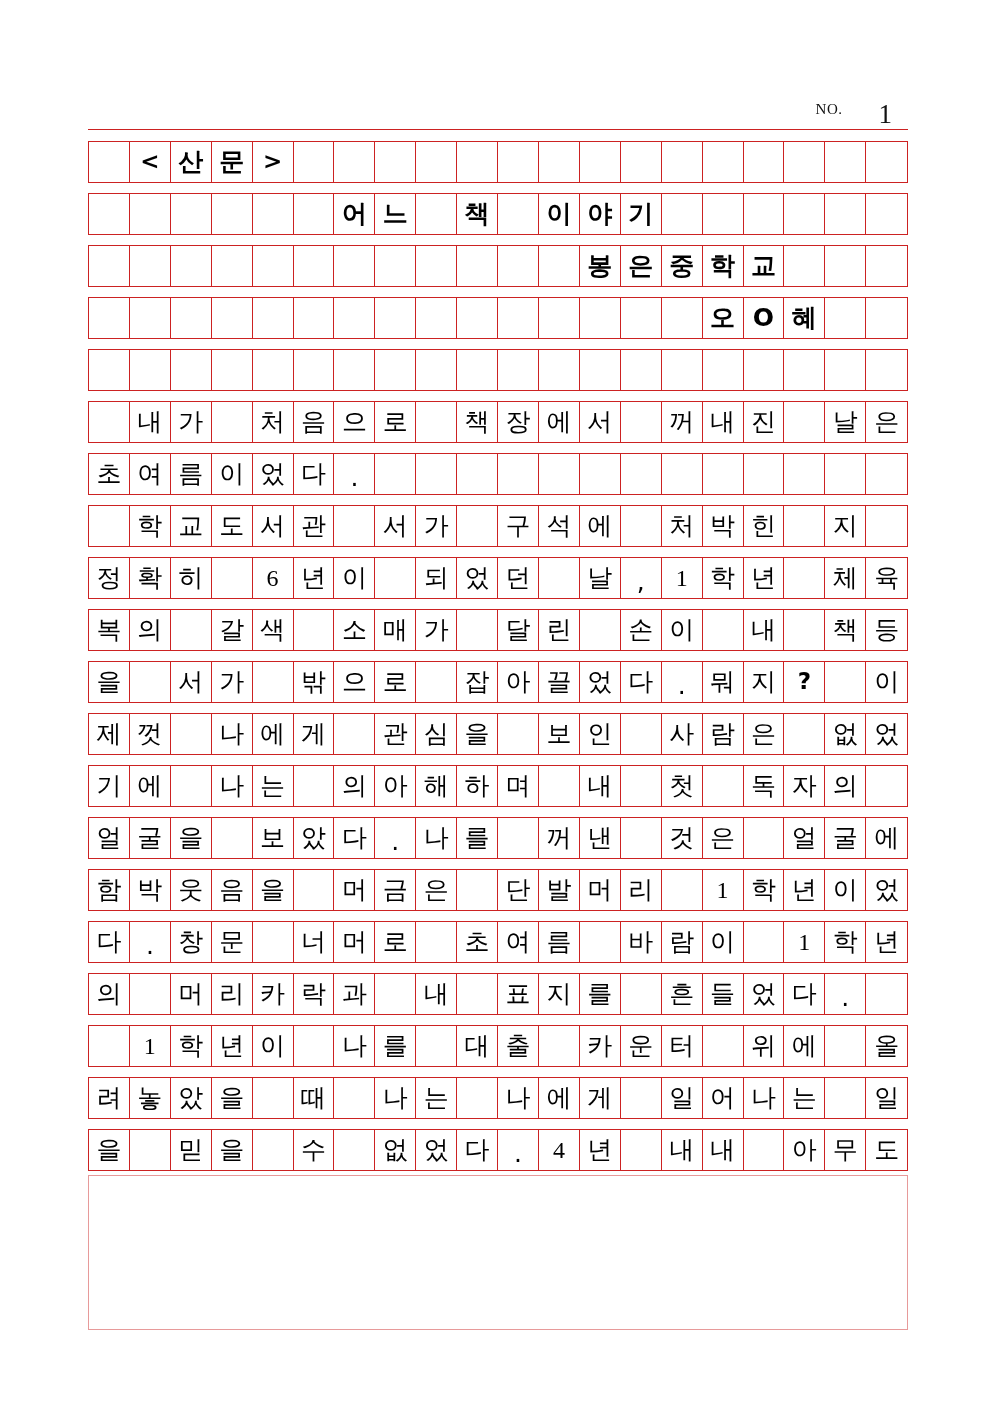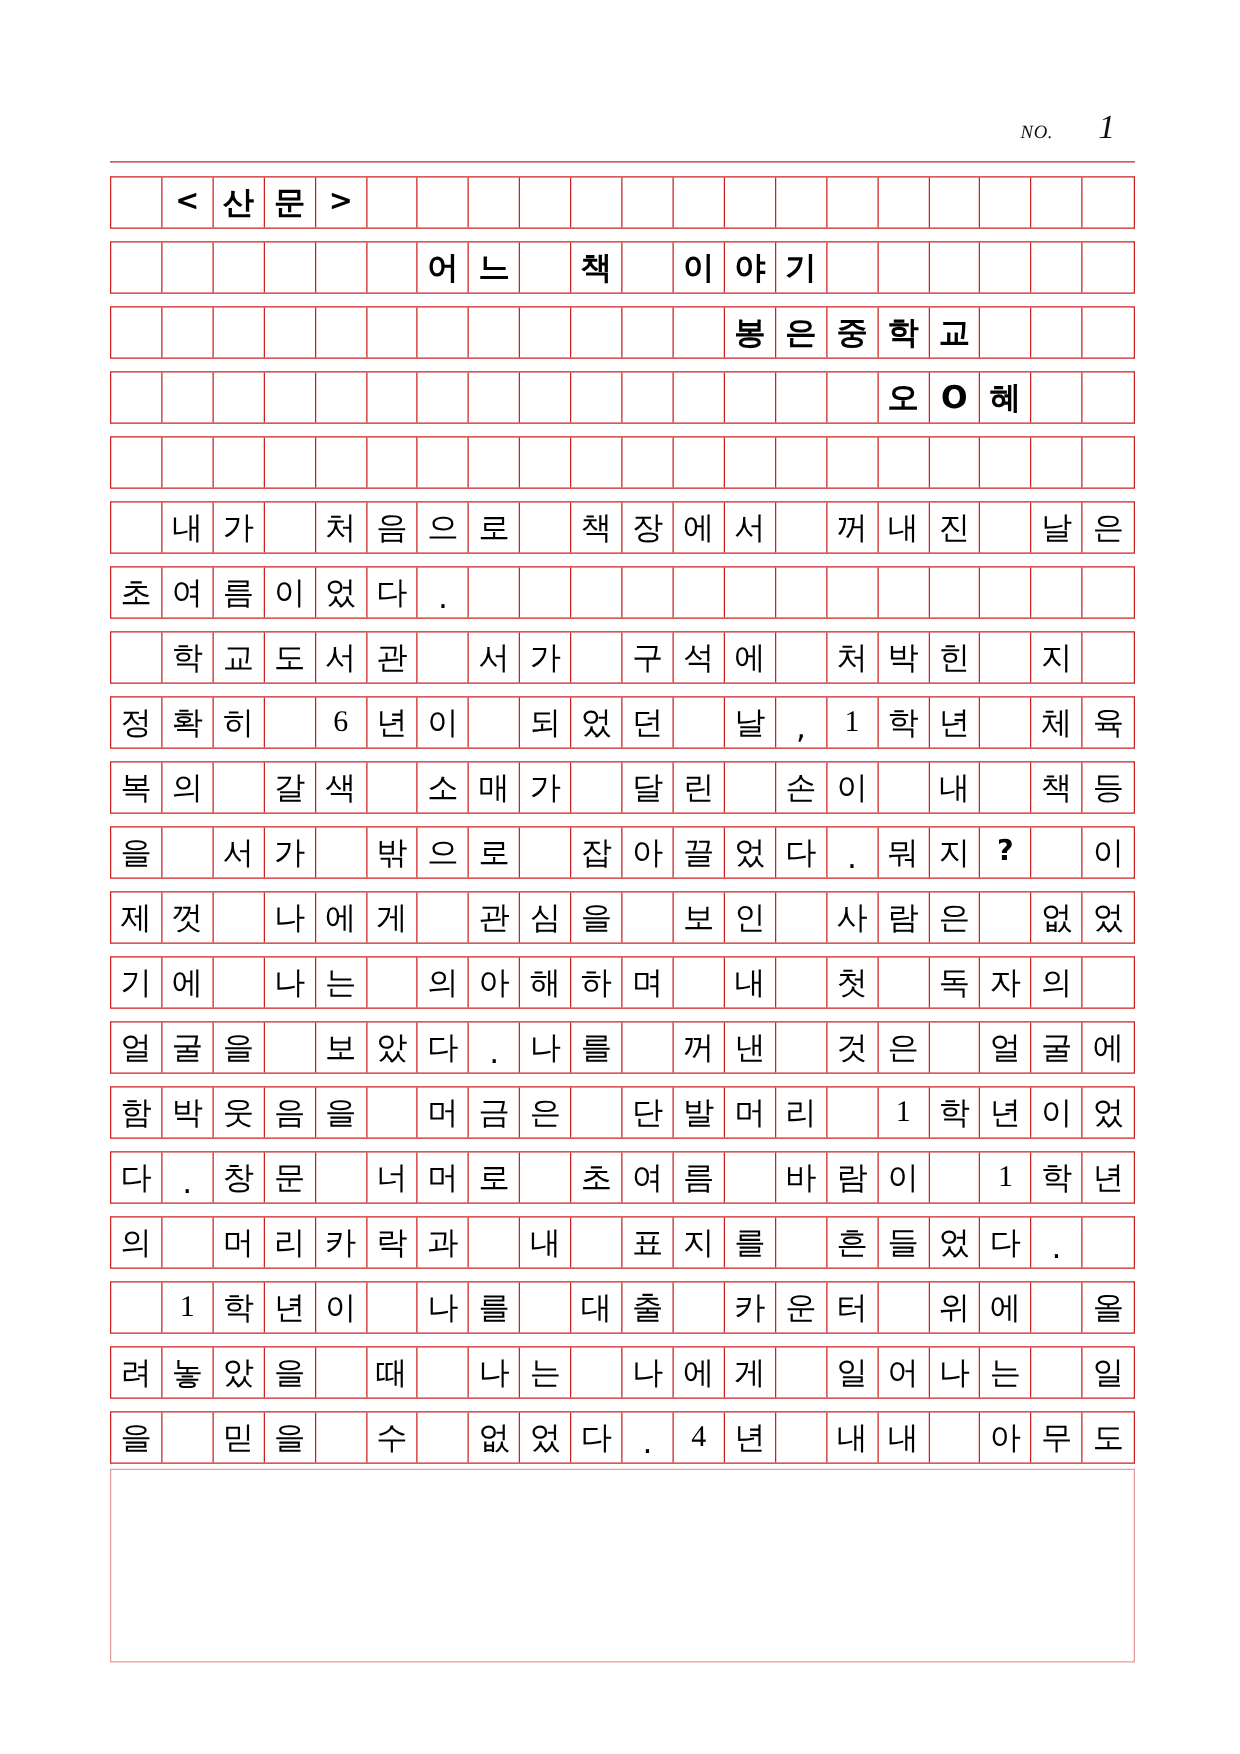--- a/index.html
+++ b/index.html
@@ -30,25 +30,24 @@
     left: 88px;
     top: 96px;
     width: 820px;
     height: 34px;
     border-bottom: 1.6px solid #c22;
     box-sizing: border-box;
   }
   .no-header-inner {
     position: absolute;
     right: 2px;
-    bottom: 14px;
+    bottom: 1px;
     display: flex;
-    align-items: flex-end;
+    align-items: flex-start;
     gap: 36px;
-    font-style: italic;
   }
   .no-label {
     font-family: "Liberation Serif", "DejaVu Serif", serif;
     font-size: 15px;
     color: #111;
     letter-spacing: .5px;
   }
   .no-value {
     font-family: "Liberation Serif", "DejaVu Serif", serif;
     font-size: 27px;

